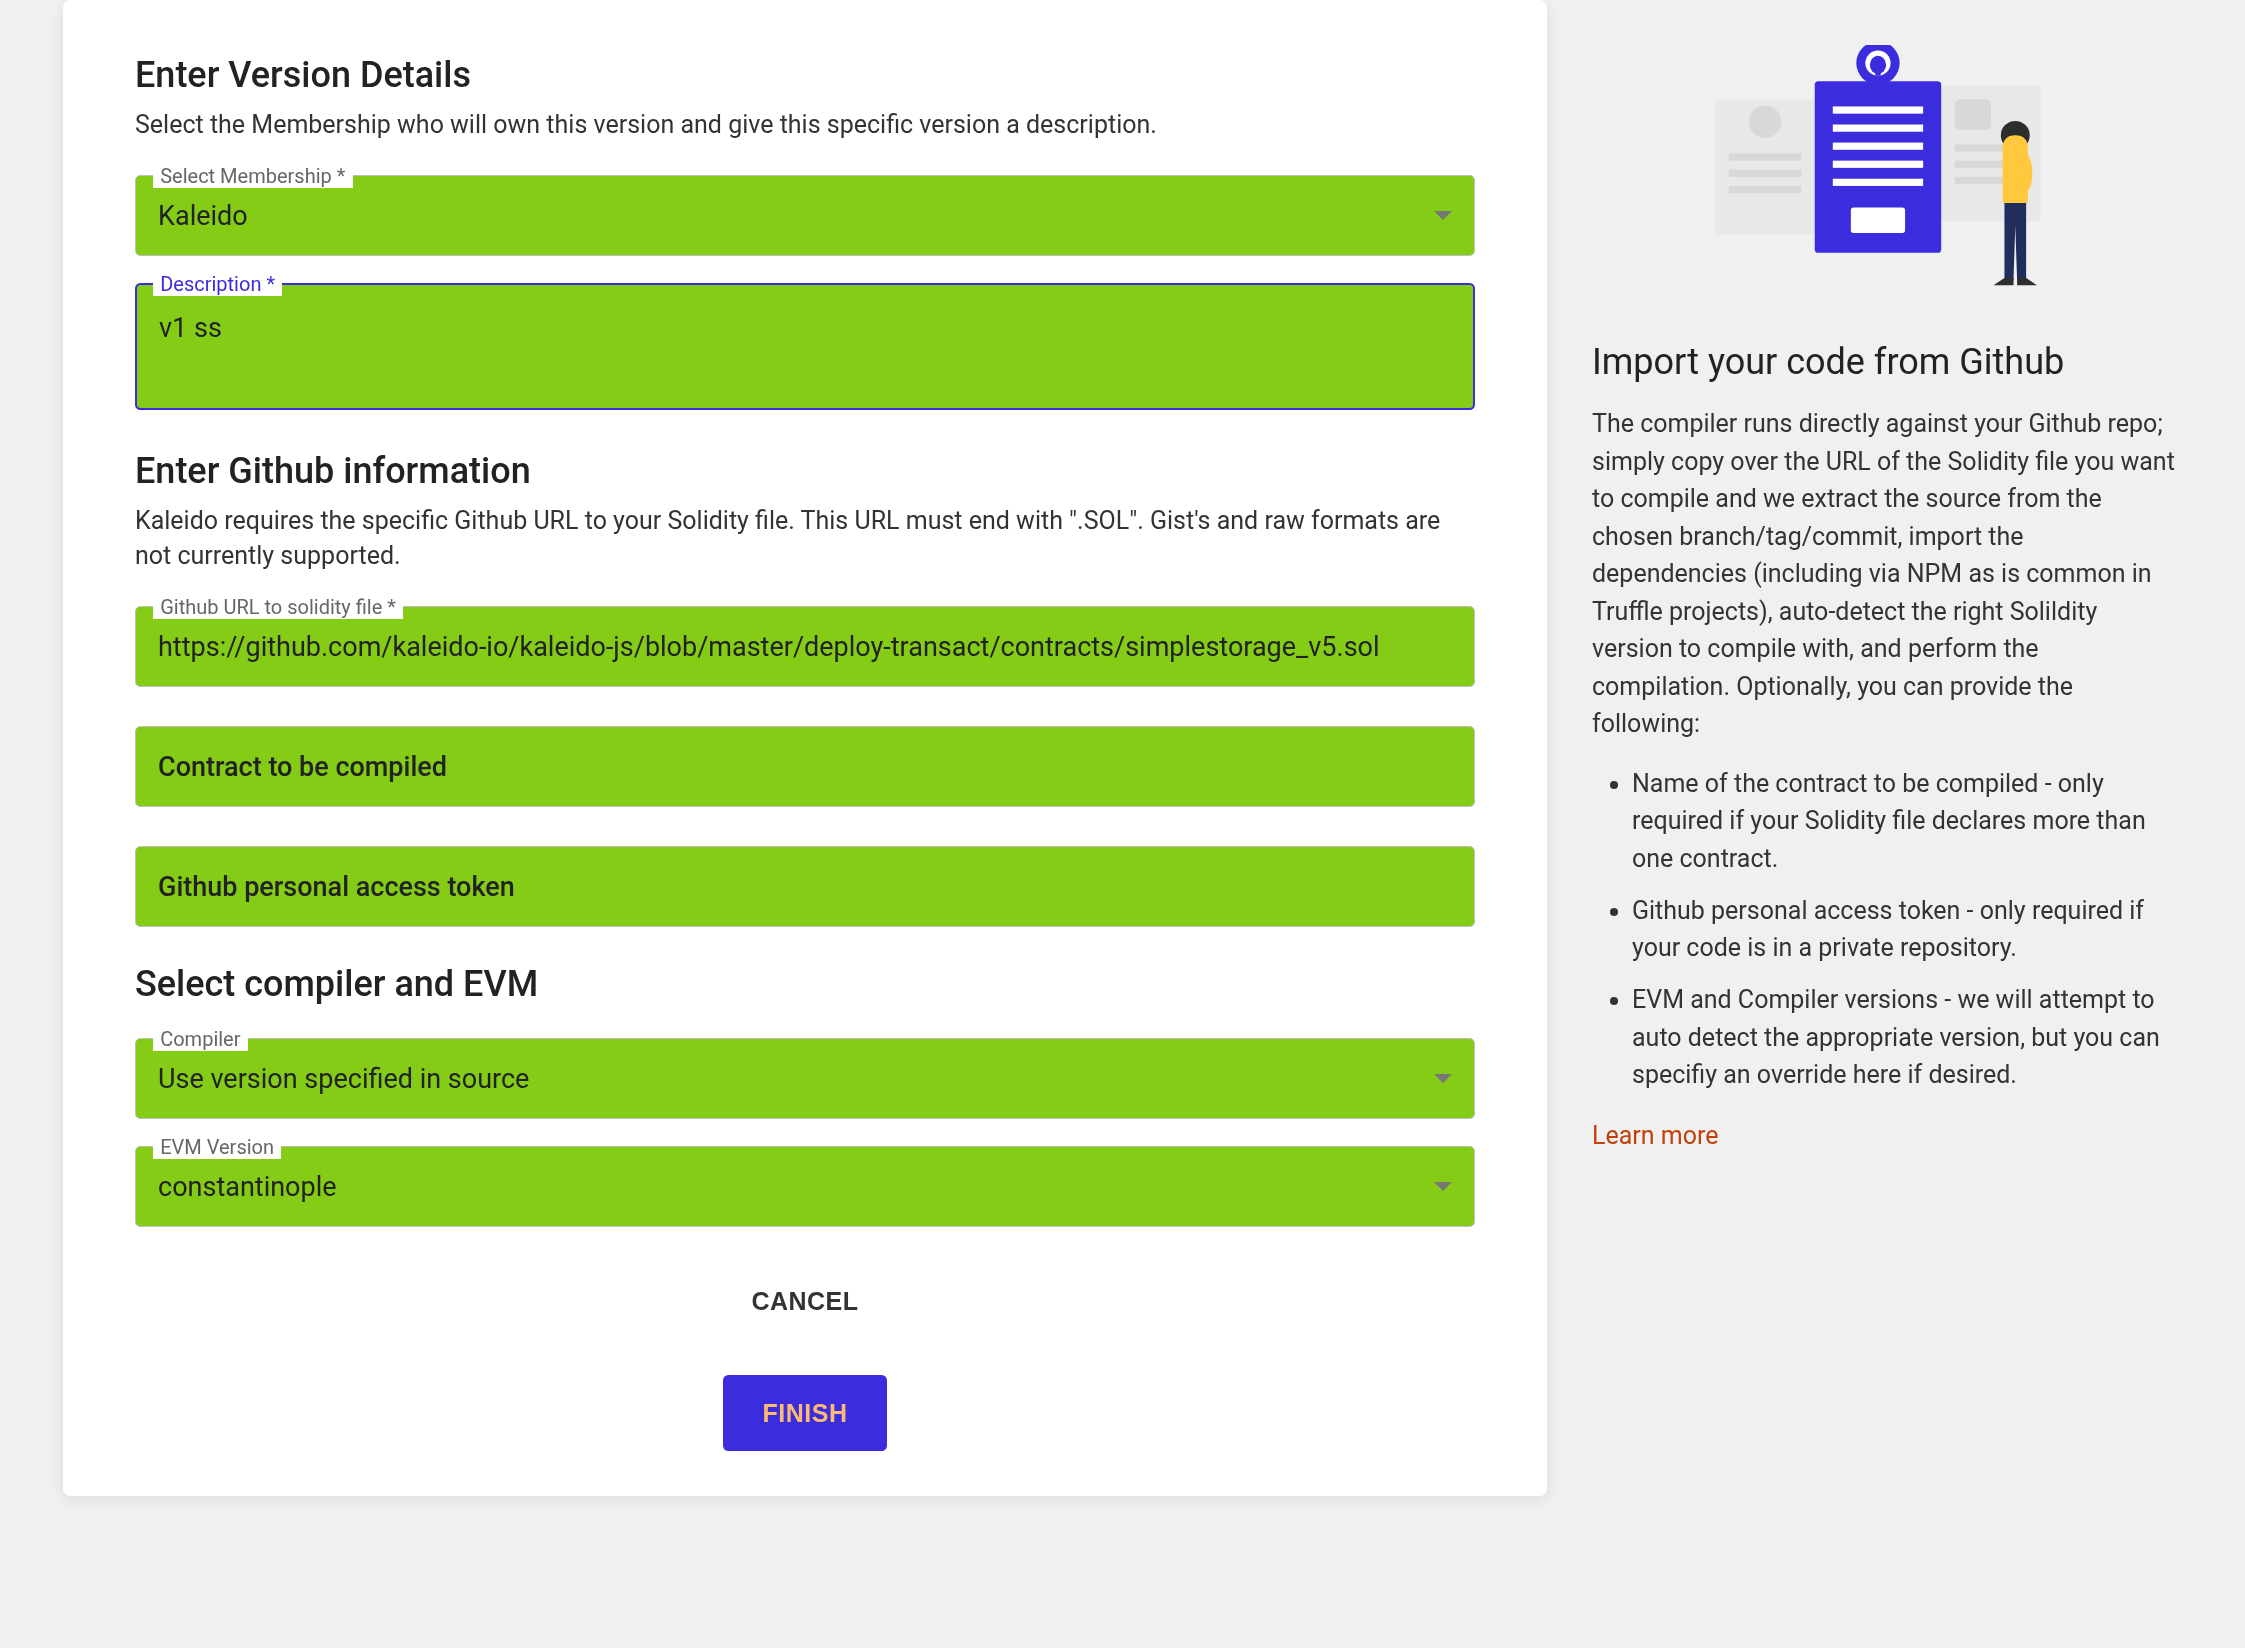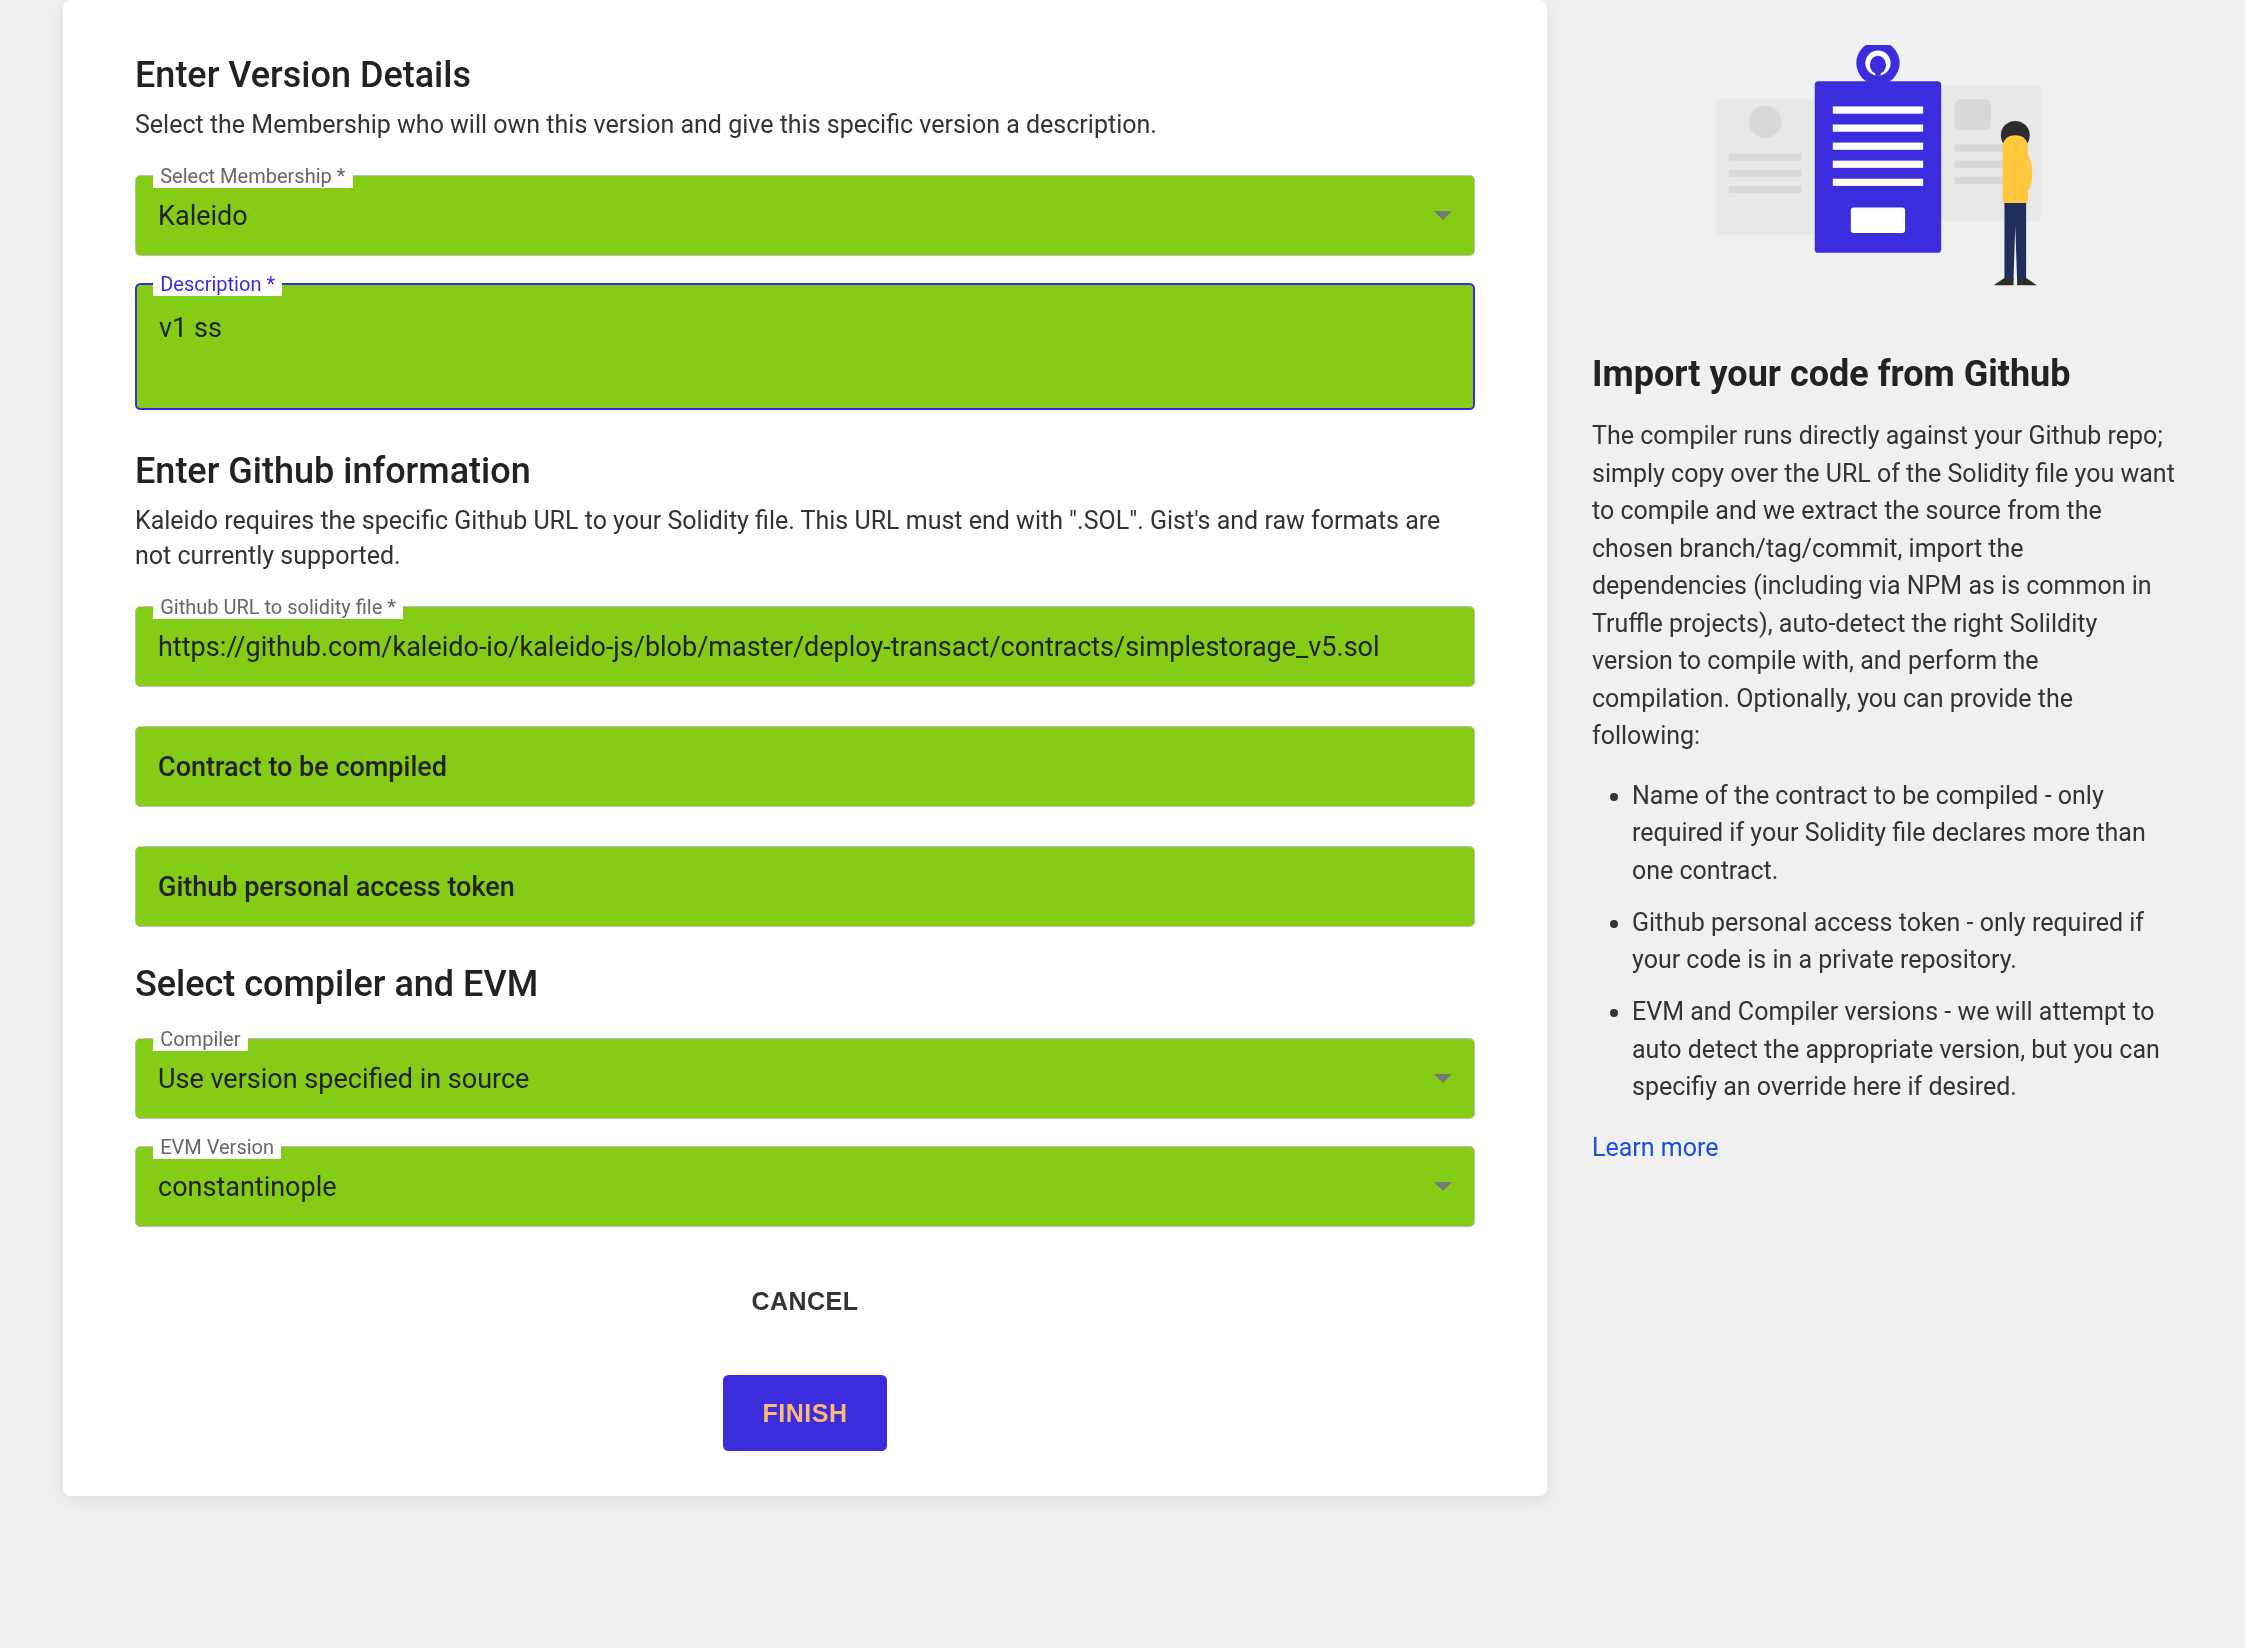--- a/index.html
+++ b/index.html
@@ -104,25 +104,25 @@
       letter-spacing: 0.5px;
       padding: 23.5px 40px;
       border-radius: 5.4px;
       cursor: pointer;
       border: none;
       background: transparent;
     }
     .btn-text { color: #333; }
     .btn-primary { background: #3b2cdd; color: #fdba74; }
 
-    .side-title { font-size: 36px; font-weight: 700; margin-bottom: 22px; margin-top: 46px; }
+    .side-title { font-size: 36px; font-weight: 400; margin-bottom: 22px; margin-top: 34px; }
     .side-text { font-size: 25px; line-height: 1.5; color: #333; margin-bottom: 22px; }
     .side ul { padding-left: 40px; margin-bottom: 27px; }
     .side li { font-size: 25px; line-height: 1.5; color: #333; margin-bottom: 14.5px; }
-    .link { color: #1d4ed8; font-size: 25px; text-decoration: none; }
+    .link { color: #c2410c; font-size: 25px; text-decoration: none; }
 
     
     .illus {
       display: flex;
       justify-content: center;
       margin-bottom: 18px;
     }
     .illus svg { width: 380px; height: 262px; }
   </style>
 </head>

